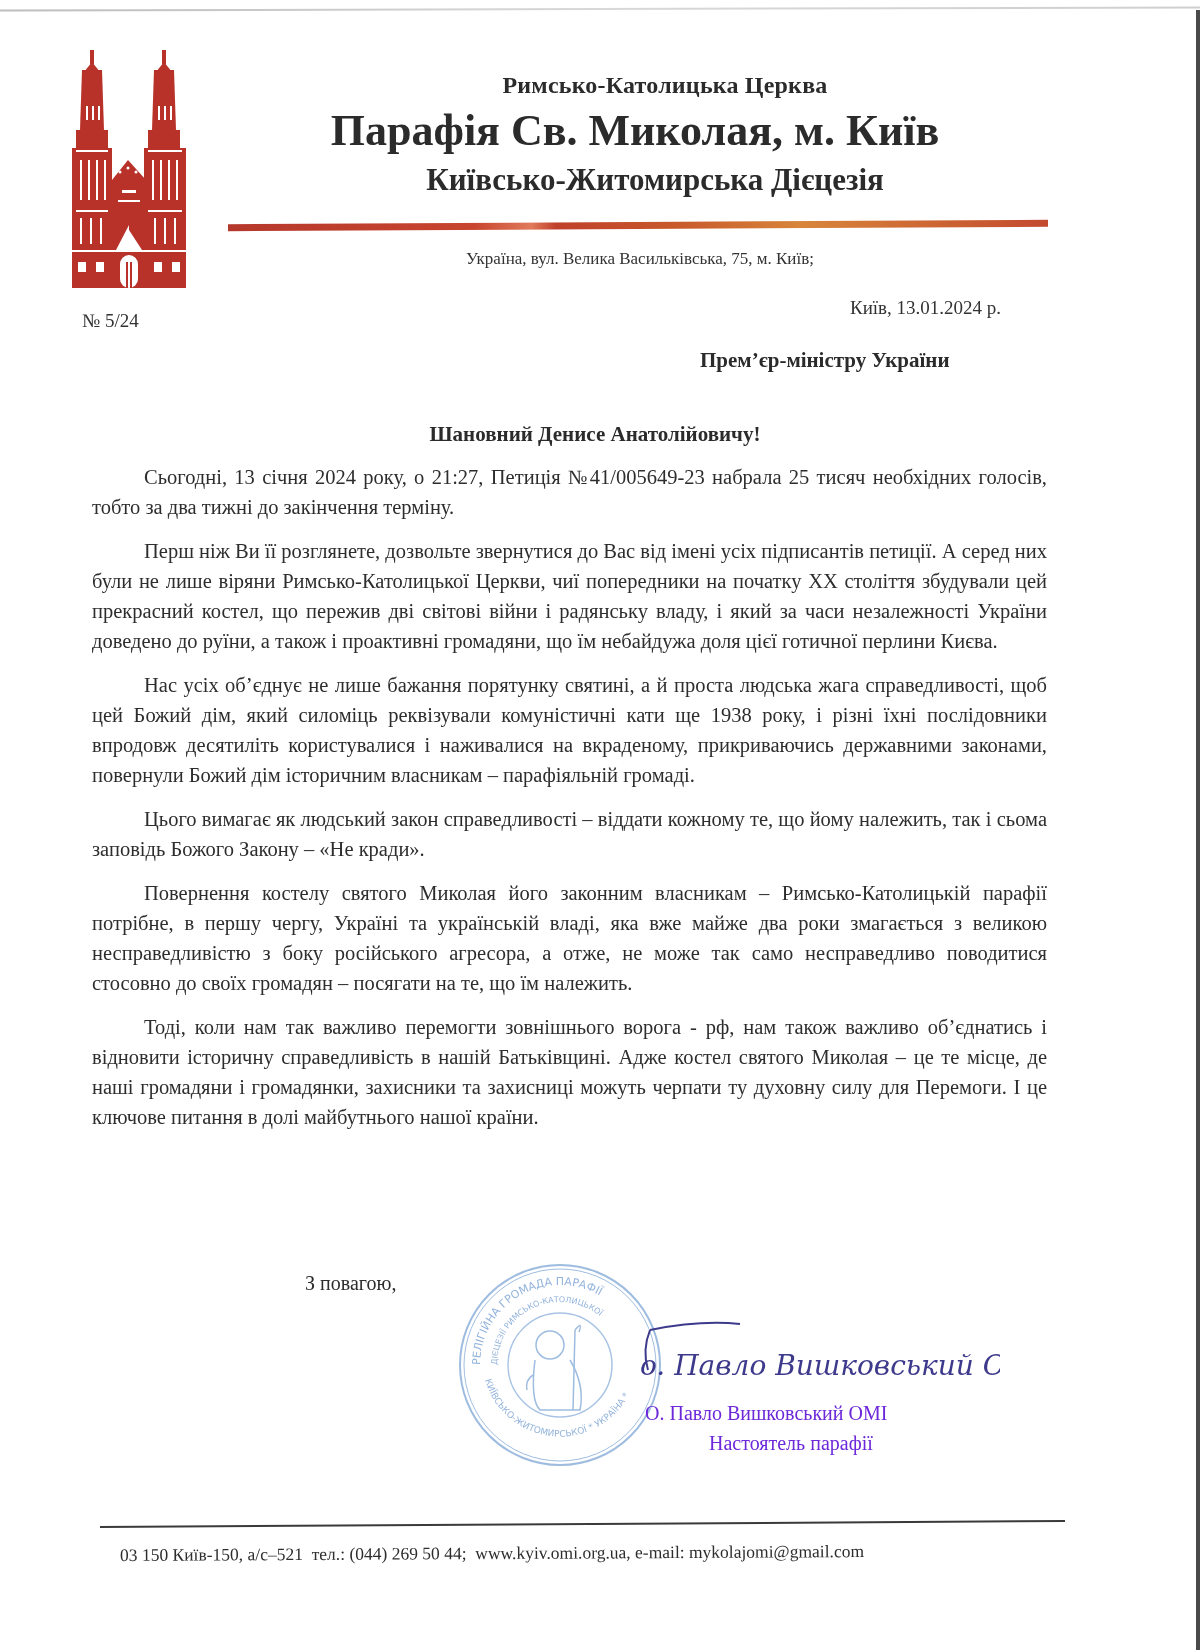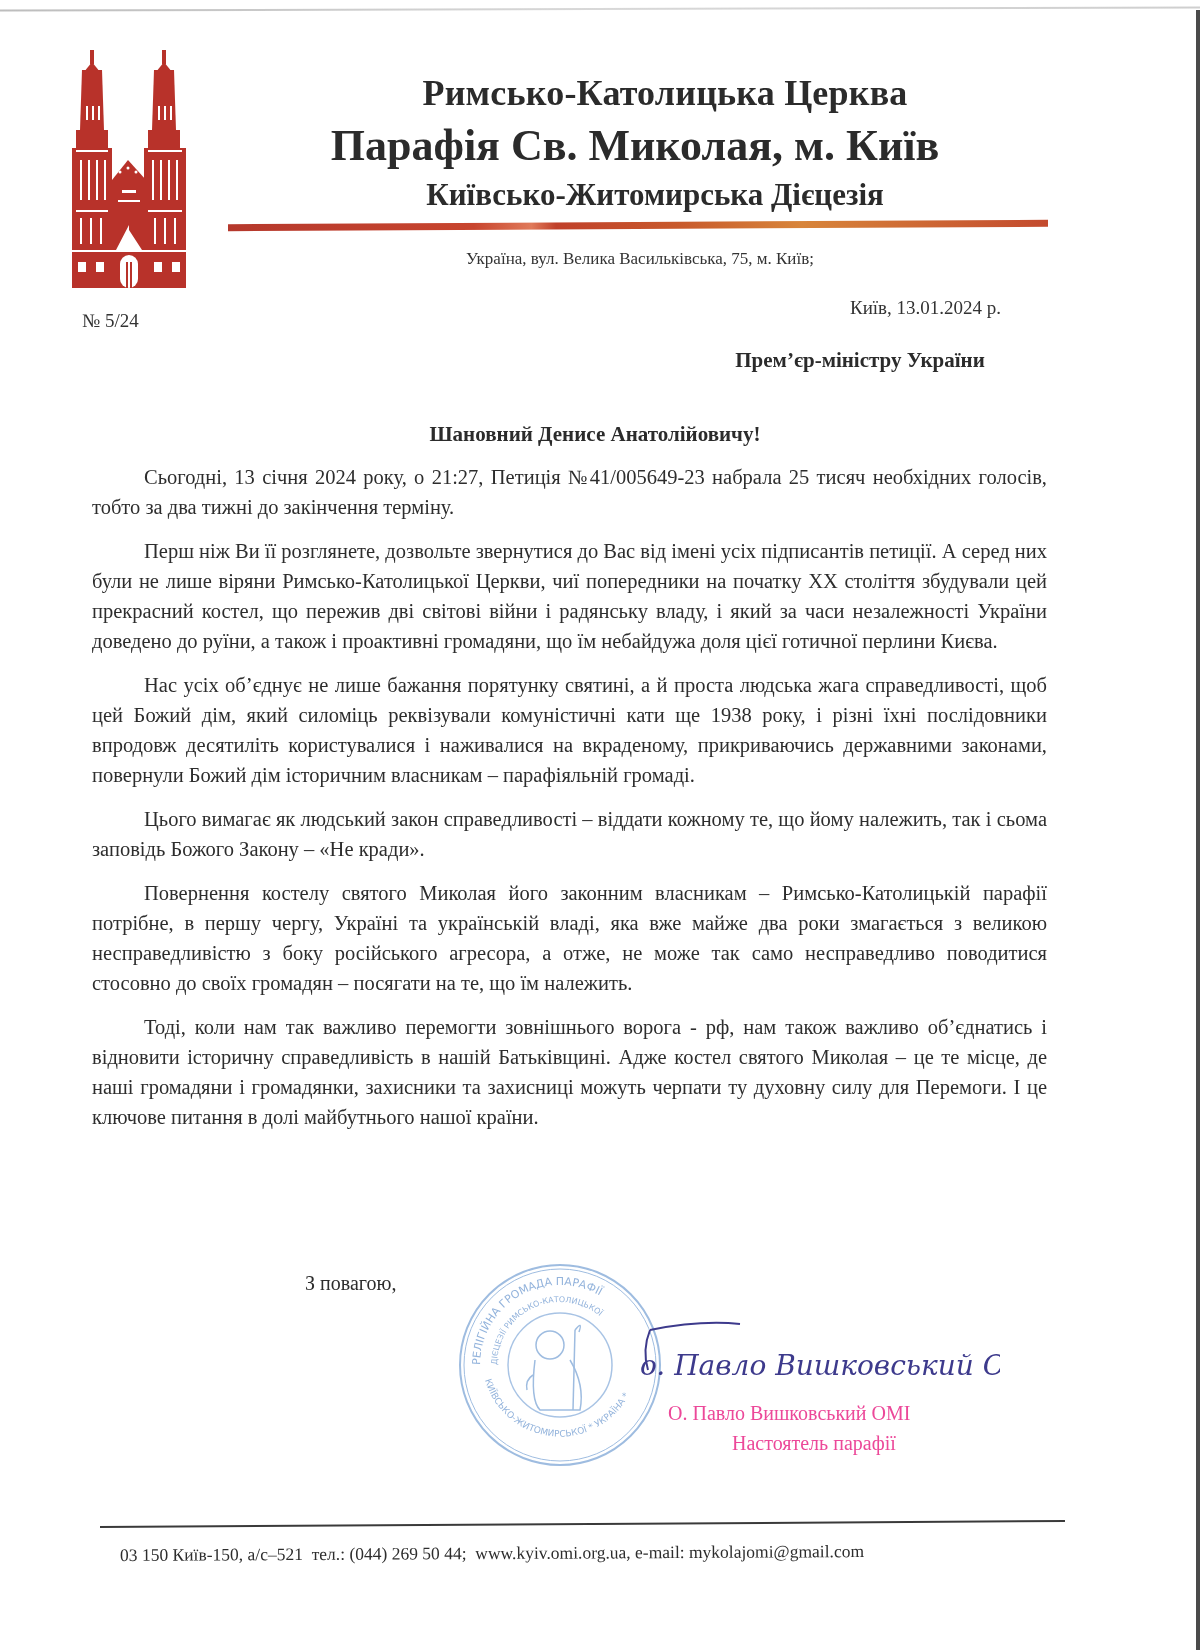--- a/index.html
+++ b/index.html
@@ -4,37 +4,37 @@
 <style>
   html, body { margin: 0; padding: 0; }
   body {
     width: 1200px; height: 1650px; background: #ffffff; position: relative; overflow: hidden;
     font-family: "Liberation Serif", "DejaVu Serif", serif; color: #2a2a2a;
   }
   .scan-edge-top { position: absolute; left: 0; top: 8px; width: 1200px; height: 2px; background: linear-gradient(90deg,#bdbdbd,#d8d8d8 50%,#cfcfcf); transform: rotate(-0.15deg); }
   .scan-edge-right { position: absolute; right: 0; top: 10px; width: 4px; height: 1640px; background: #4a4a4a; }
   .logo { position: absolute; left: 68px; top: 50px; width: 122px; height: 240px; }
   .header-text { position: absolute; left: 210px; top: 72px; width: 850px; text-align: center; }
-  .h-church { font-size: 36px; font-weight: bold; color: #2b2b2b; letter-spacing: 0.2px; margin-left: 60px; }
+  .h-church { font-size: 24px; font-weight: bold; color: #2b2b2b; letter-spacing: 0.2px; margin-left: 60px; }
   .h-parish { font-size: 44px; font-weight: bold; color: #2b2b2b; margin-top: 6px; margin-left: 0px; }
   .h-diocese { font-size: 31px; font-weight: bold; color: #2b2b2b; margin-top: 6px; margin-left: 40px; }
   .red-rule { position: absolute; left: 228px; top: 222px; width: 820px; height: 7px;
     background: linear-gradient(90deg,#b5382c 0%,#c8452e 30%,#e07a5a 37%,#c0402a 40%,#c85a2c 55%,#d8853a 70%,#c34a2e 100%);
     transform: rotate(-0.3deg); }
   .address { position: absolute; left: 330px; top: 246px; width: 620px; text-align: center; font-size: 17px; line-height: 26px; color: #333; }
   .doc-no { position: absolute; left: 82px; top: 310px; font-size: 19px; color: #333; }
   .date { position: absolute; left: 850px; top: 297px; font-size: 19px; color: #333; }
-  .addressee { position: absolute; left: 700px; top: 345px; width: 320px; text-align: center; font-size: 21px; font-weight: bold; line-height: 30px; color: #2b2b2b; }
+  .addressee { position: absolute; left: 700px; top: 345px; width: 320px; text-align: left; font-size: 21px; font-weight: bold; line-height: 30px; color: #2b2b2b; }
   .salutation { position: absolute; left: 15px; top: 422px; width: 1160px; text-align: center; font-size: 21px; font-weight: bold; color: #2b2b2b; }
   .body-text { position: absolute; left: 92px; top: 462px; width: 955px; font-size: 20.5px; line-height: 30px; color: #2d2d2d; text-align: justify; }
   .body-text p { margin: 0 0 14px 0; text-indent: 52px; }
   .closing { position: absolute; left: 305px; top: 1272px; font-size: 20px; color: #2d2d2d; }
   .stamp { position: absolute; left: 455px; top: 1260px; width: 210px; height: 210px; opacity: 0.75; }
   .signature { position: absolute; left: 640px; top: 1320px; width: 360px; height: 70px; }
-  .signer { position: absolute; left: 668px; top: 1398px; font-size: 20px; line-height: 30px; color: #ec4899; }
+  .signer { position: absolute; left: 645px; top: 1398px; font-size: 20px; line-height: 30px; color: #6d28d9; }
   .signer .role { padding-left: 64px; }
   .footer-rule { position: absolute; left: 100px; top: 1523px; width: 965px; height: 2px; background: #3a3a3a; transform: rotate(-0.35deg); }
   .footer { position: absolute; left: 120px; top: 1543px; font-size: 17.5px; color: #2d2d2d; transform: rotate(-0.3deg); white-space: pre; }
 </style>
 </head>
 <body>
 
 <div class="scan-edge-top"></div>
 <div class="scan-edge-right"></div>
 

